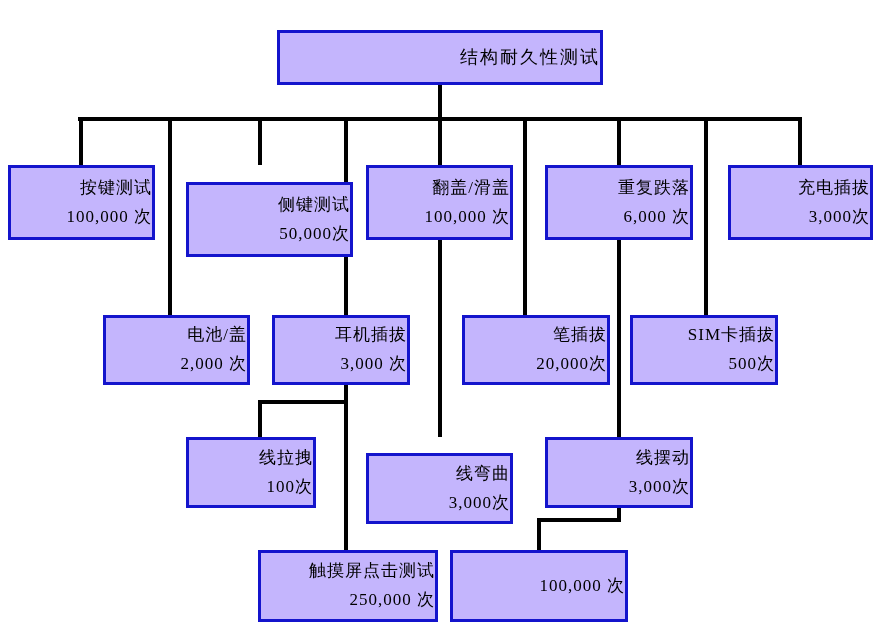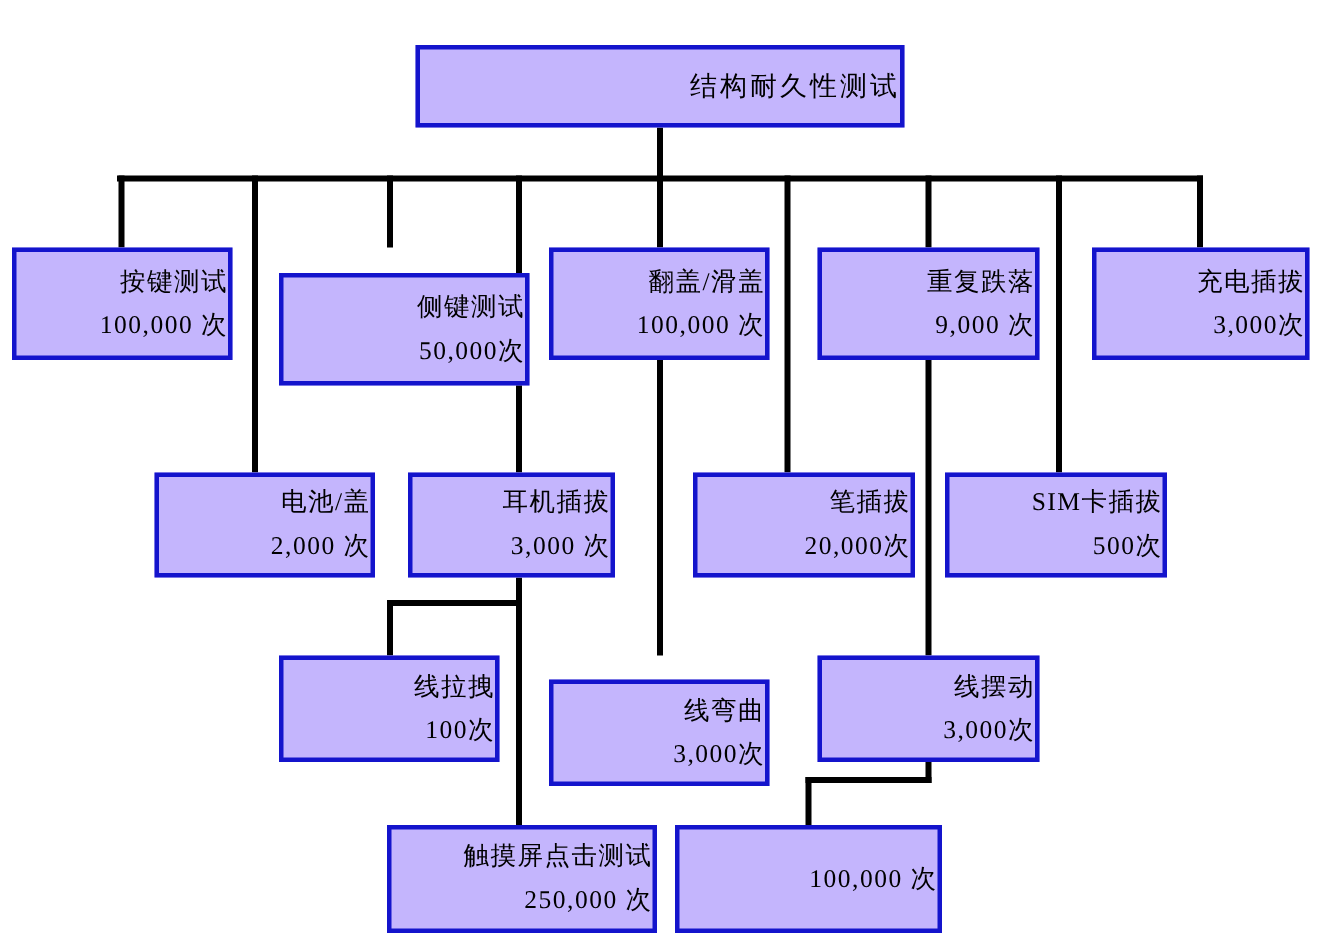--- a/index.html
+++ b/index.html
@@ -72,21 +72,21 @@
   <div class="node" style="left:186px; top:182px; width:167px; height:75px;">
     <div class="txt">侧键测试</div>
     <div class="txt">50,000次</div>
   </div>
   <div class="node" style="left:366px; top:165px; width:147px; height:75px;">
     <div class="txt">翻盖/滑盖</div>
     <div class="txt">100,000 次</div>
   </div>
   <div class="node" style="left:545px; top:165px; width:148px; height:75px;">
     <div class="txt">重复跌落</div>
-    <div class="txt">9,000 次</div>
+    <div class="txt">6,000 次</div>
   </div>
   <div class="node" style="left:728px; top:165px; width:145px; height:75px;">
     <div class="txt">充电插拔</div>
     <div class="txt">3,000次</div>
   </div>
 
   <div class="node" style="left:103px; top:315px; width:147px; height:70px;">
     <div class="txt">电池/盖</div>
     <div class="txt">2,000 次</div>
   </div>
@@ -96,21 +96,21 @@
   </div>
   <div class="node" style="left:462px; top:315px; width:148px; height:70px;padding-left:13px;">
     <div class="txt">笔插拔</div>
     <div class="txt">20,000次</div>
   </div>
   <div class="node" style="left:630px; top:315px; width:148px; height:70px;">
     <div class="txt">SIM卡插拔</div>
     <div class="txt">500次</div>
   </div>
 
-  <div class="node" style="left:186px; top:437px; width:147px; height:71px;">
+  <div class="node" style="left:186px; top:437px; width:130px; height:71px;">
     <div class="txt">线拉拽</div>
     <div class="txt">100次</div>
   </div>
   <div class="node" style="left:366px; top:453px; width:147px; height:71px;">
     <div class="txt">线弯曲</div>
     <div class="txt">3,000次</div>
   </div>
   <div class="node" style="left:545px; top:437px; width:148px; height:71px;">
     <div class="txt">线摆动</div>
     <div class="txt">3,000次</div>

